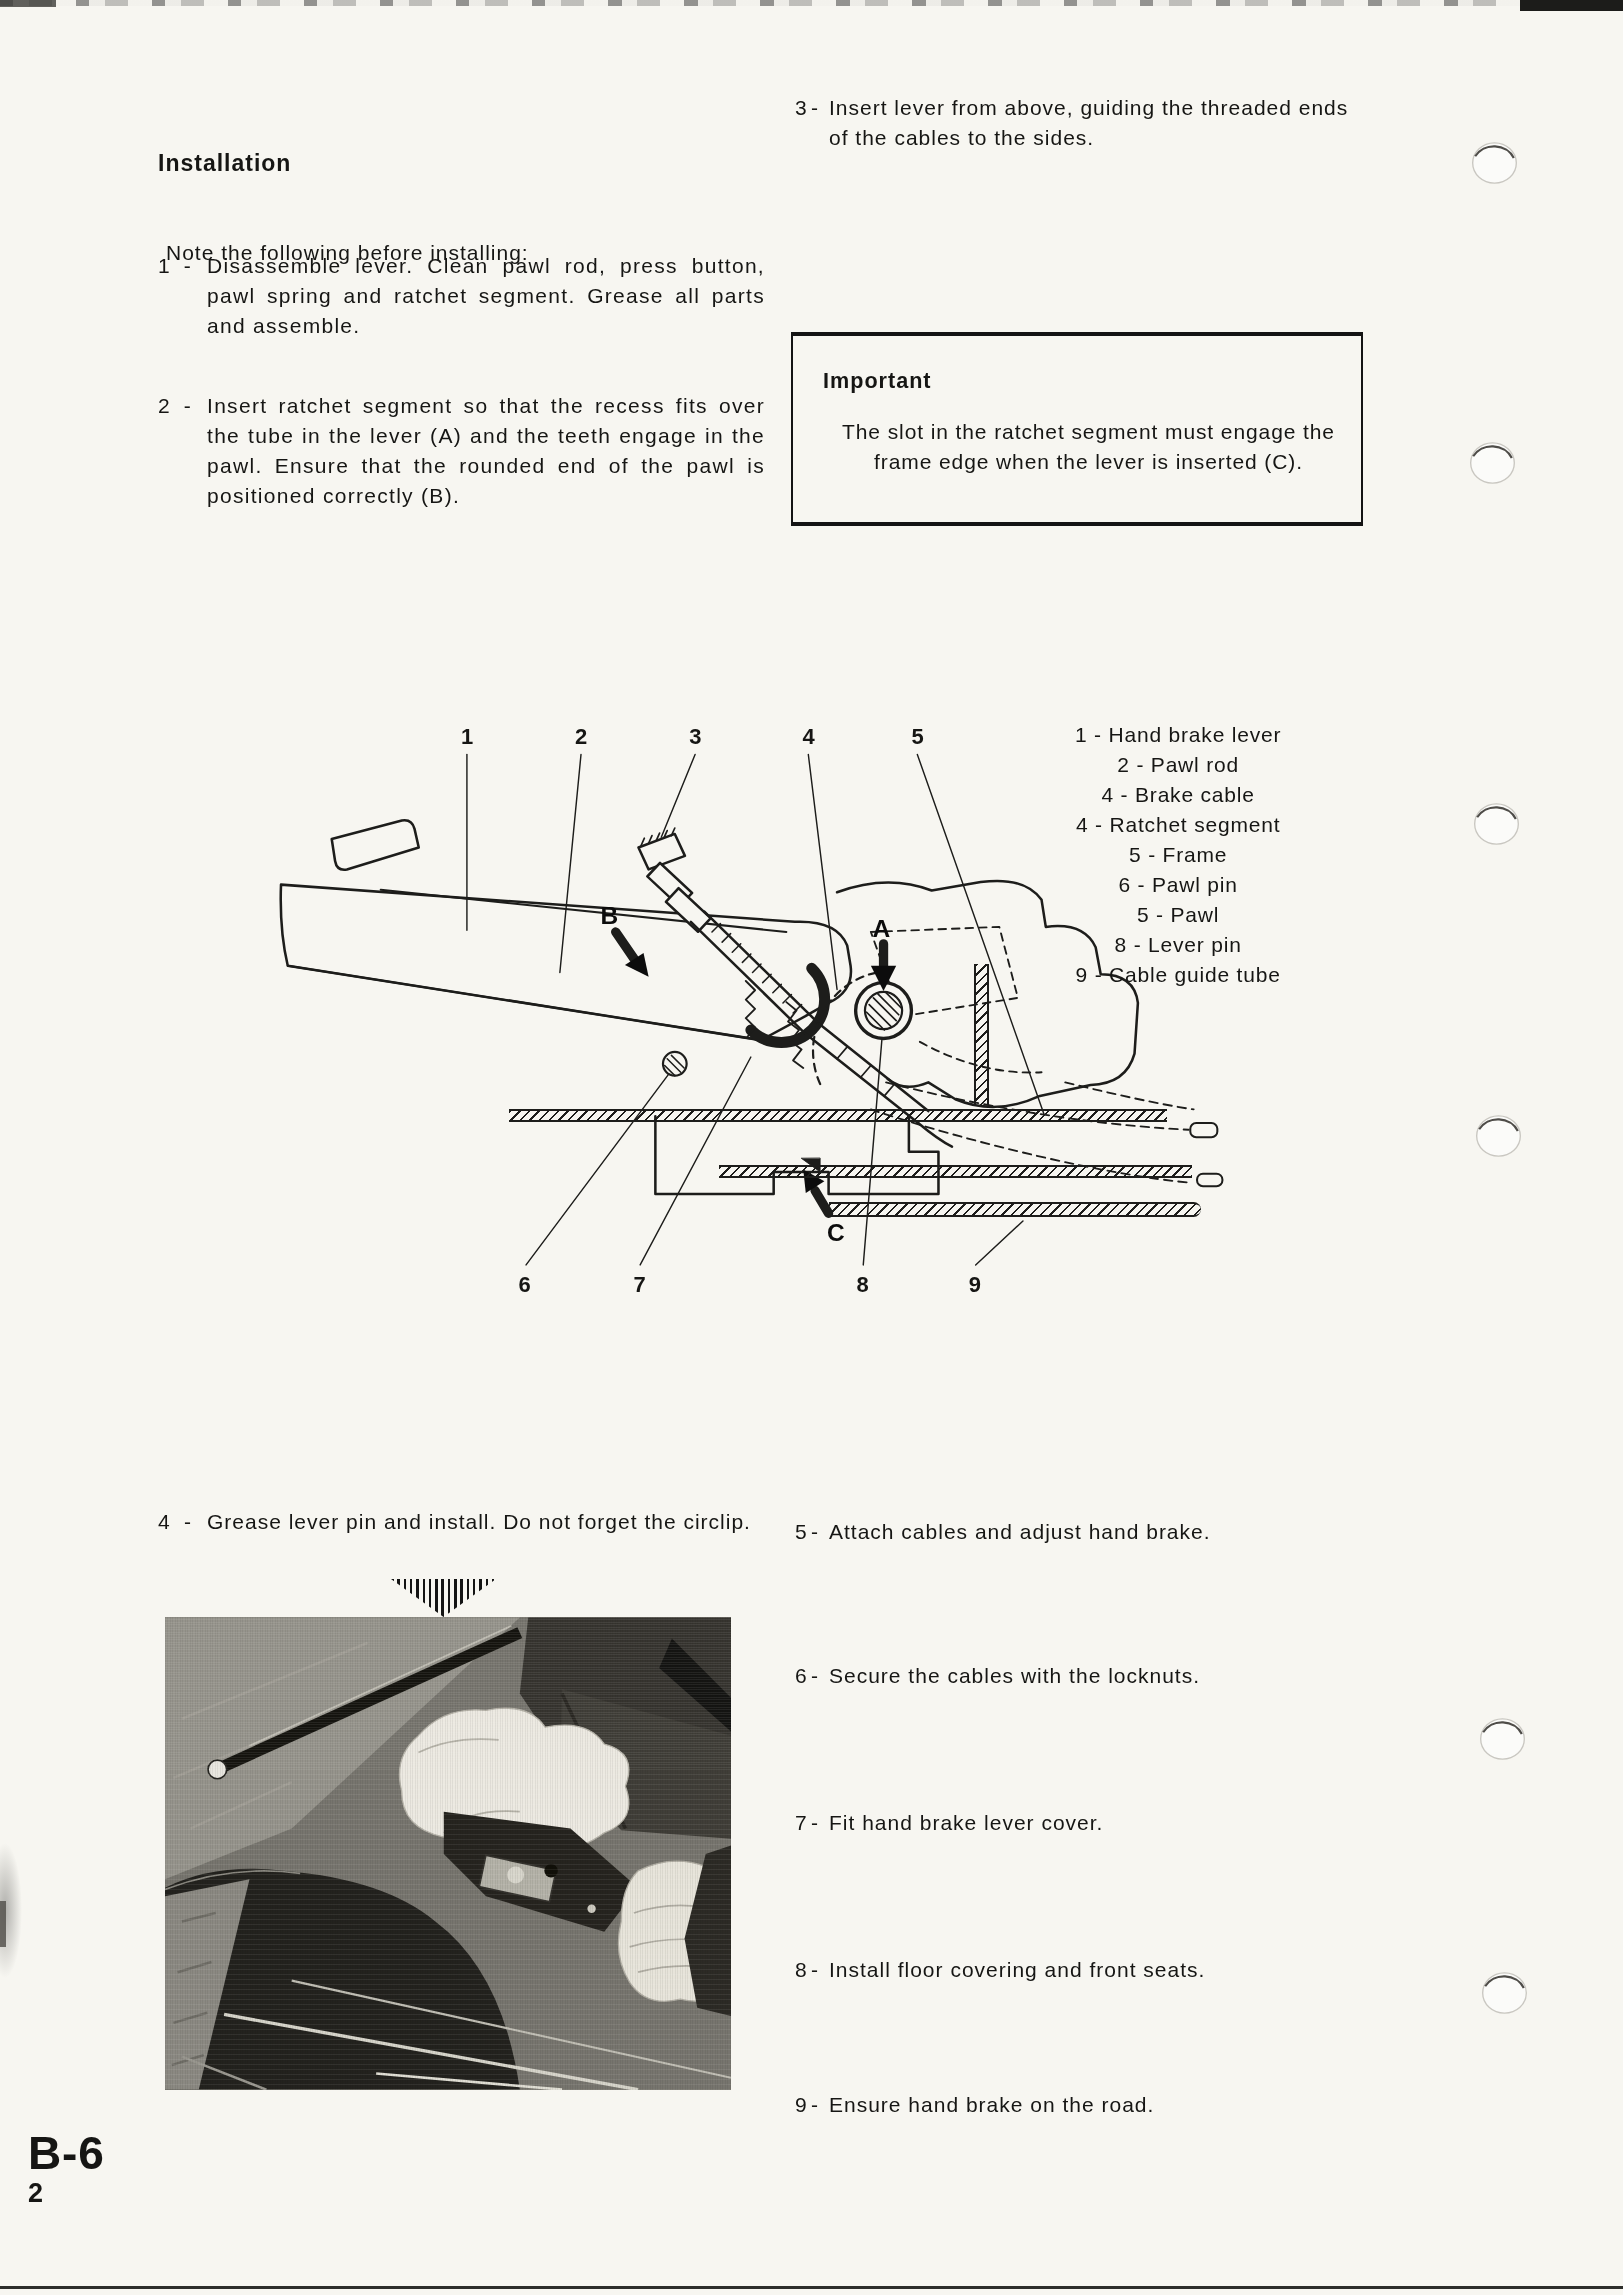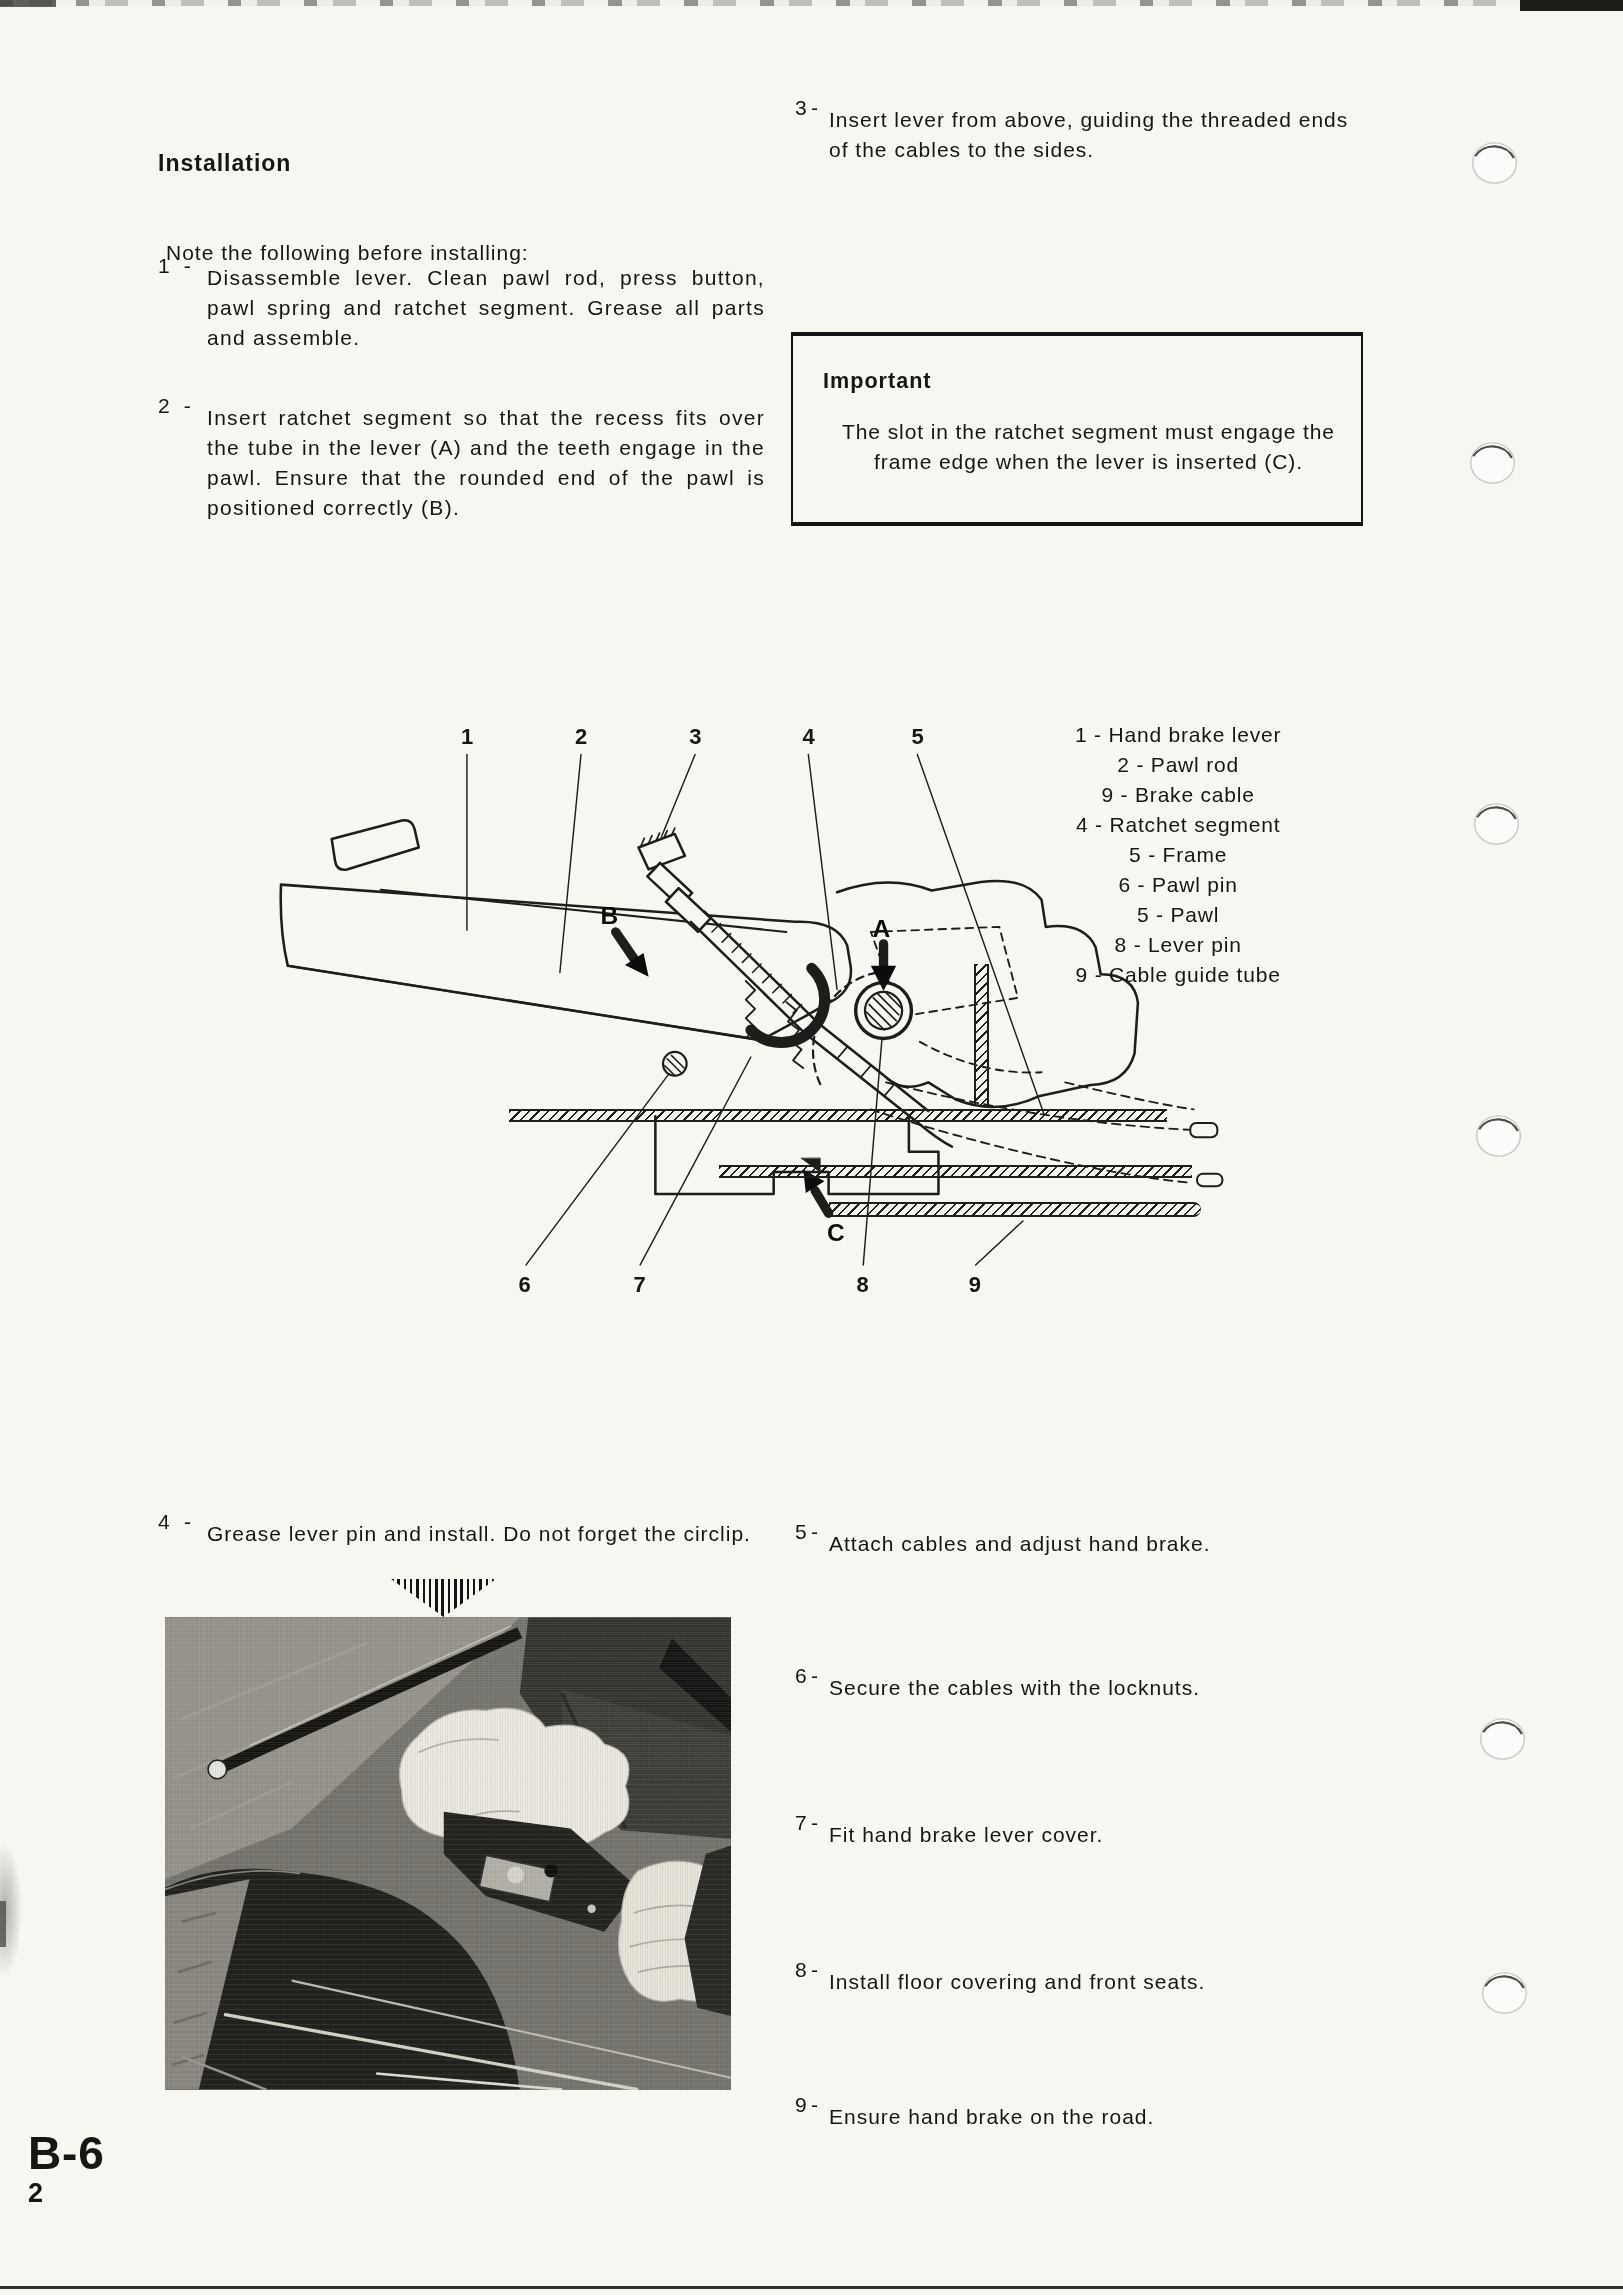--- a/index.html
+++ b/index.html
@@ -4,21 +4,21 @@
 <style>
   html,body{margin:0;padding:0;background:#888;}
   .page{position:relative;width:1623px;height:2295px;background:#f7f6f1;
         font-family:"Liberation Sans",sans-serif;color:#161614;overflow:hidden;}
   .abs{position:absolute;}
   
   .h1{font-size:23px;font-weight:bold;letter-spacing:1px;}
   .body-txt{font-size:21px;line-height:30px;letter-spacing:1px;}
   .step{position:absolute;}
   .step .lbl{position:absolute;left:0;top:0;display:flex;justify-content:space-between;}
-  .step .txt{margin:12px;}
+  .step .txt{margin:0;}
   .just{text-align:justify;}
   .ls15{letter-spacing:1.3px;}
   .nowrap{white-space:nowrap;}
   .left-col .lbl{width:34px;}
   .left-col .txt{margin-left:49px;width:558px;}
   .right-col .lbl{width:24px;}
   .right-col .txt{margin-left:34px;width:545px;}
   
   .imp-box{position:absolute;left:791px;top:332px;width:572px;height:194px;
            border:2.5px solid #141414;border-top-width:4.2px;border-bottom-width:4.2px;
@@ -262,21 +262,21 @@
   </svg>
 
   <div class="hatch-bar" style="left:509px;top:1109px;width:658px;height:12.7px;"></div>
   <div class="hatch-bar" style="left:719px;top:1165px;width:473px;height:12.7px;"></div>
   <div class="hatch-bar" style="left:829px;top:1202px;width:372px;height:15px;border-radius:0 7.6px 7.6px 0;"></div>
   <div class="hatch-bar" style="left:974px;top:964px;width:15px;height:141px;border-top:none;border-bottom:none;border-left:2.5px solid #1d1d1b;border-right:2.5px solid #1d1d1b;"></div>
 
   <div class="legend">
     <div>1 - Hand brake lever</div>
     <div>2 - Pawl rod</div>
-    <div>9 - Brake cable</div>
+    <div>4 - Brake cable</div>
     <div>4 - Ratchet segment</div>
     <div>5 - Frame</div>
     <div>6 - Pawl pin</div>
     <div>5 - Pawl</div>
     <div>8 - Lever pin</div>
     <div>9 - Cable guide tube</div>
   </div>
 
   <div class="stripe-tri"></div>
 

